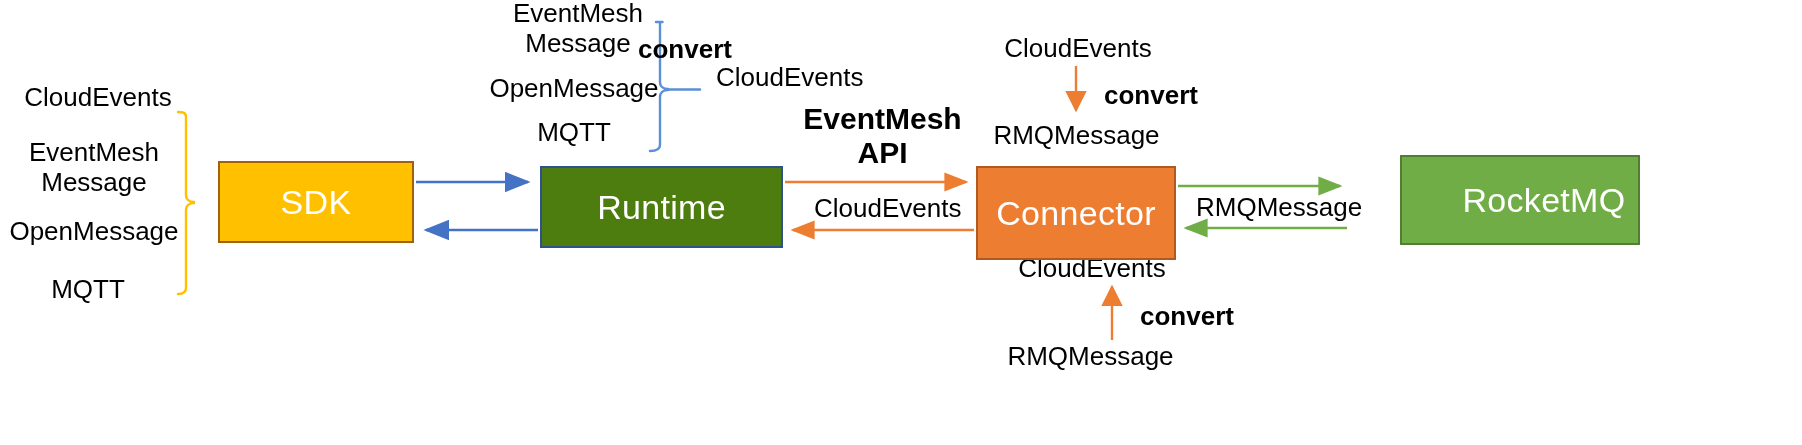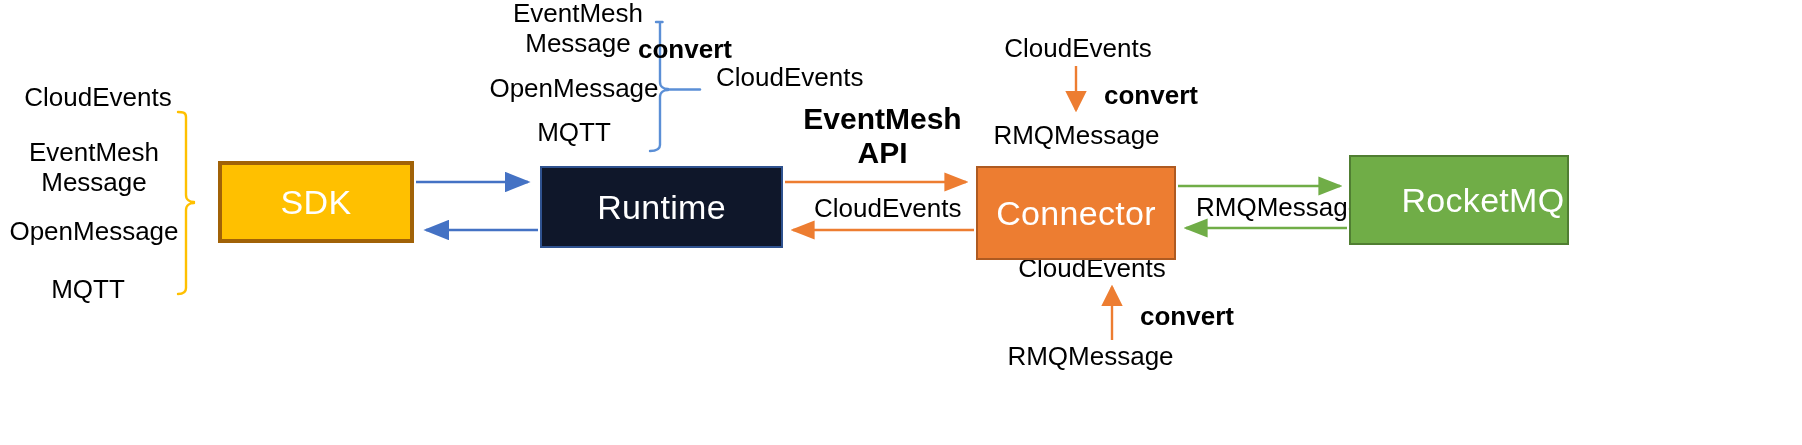--- a/index.html
+++ b/index.html
@@ -26,34 +26,34 @@
     justify-content: center;
     color: #ffffff;
     font-size: 34px;
     font-weight: 400;
     letter-spacing: 0.3px;
     box-sizing: border-box;
   }
   .node-sdk {
     left: 218px;  top: 161px;  width: 196px; height: 82px;
     background: #FFC000;
-    border: 4px solid #a16207;
+    border: 2px solid #a16207;
   }
   .node-runtime {
     left: 540px; top: 166px; width: 243px; height: 82px;
-    background: #0f172a;
+    background: #4d7c0f;
     border: 2px solid #2F528F;
   }
   .node-connector {
     left: 976px; top: 166px; width: 200px; height: 94px;
     background: #ED7D31;
     border: 2px solid #AE5A21;
   }
   .node-rocketmq {
-    left: 1349px; top: 155px; width: 220px; height: 90px;
+    left: 1400px; top: 155px; width: 240px; height: 90px;
     background: #70AD47;
     border: 2px solid #507E32;
     padding-left: 48px;
   }
 
   .label {
     position: absolute;
     font-size: 26px;
     line-height: 1.17;
     color: #000000;

